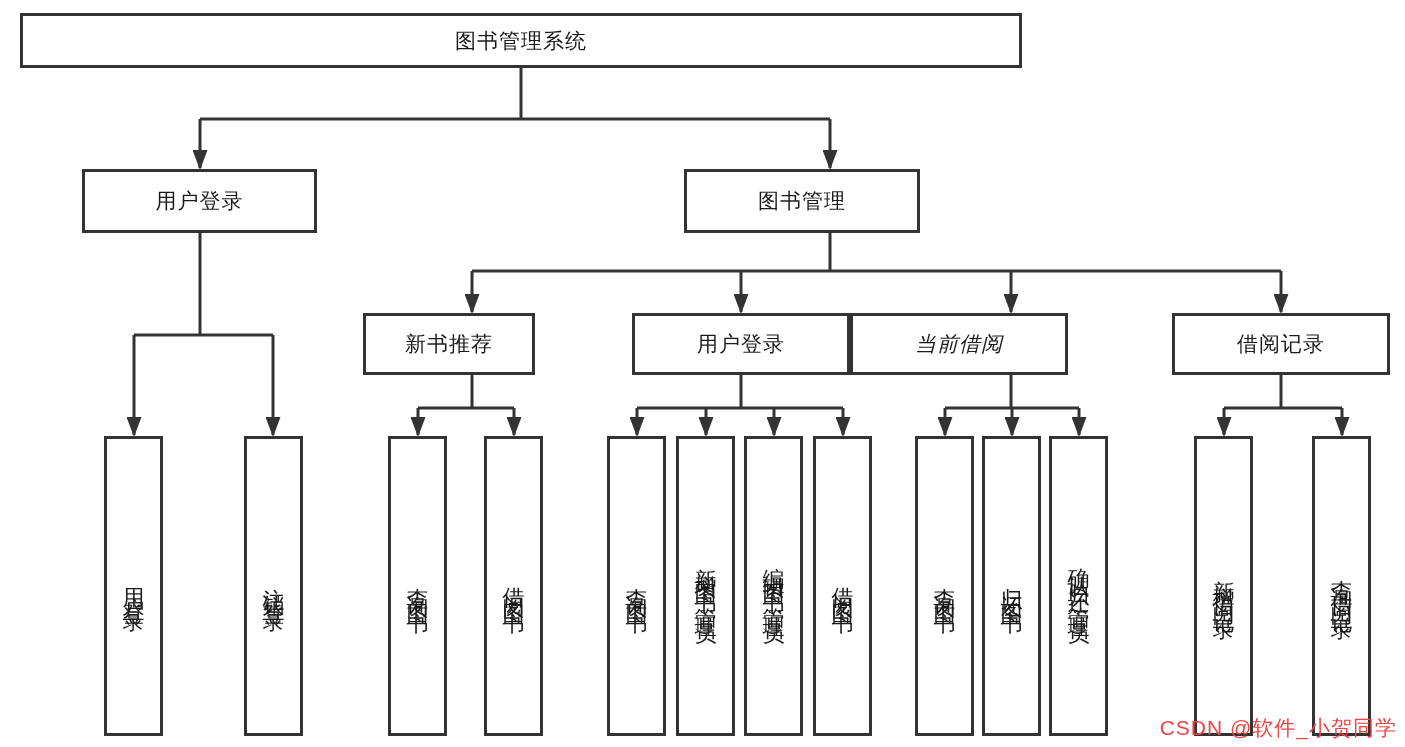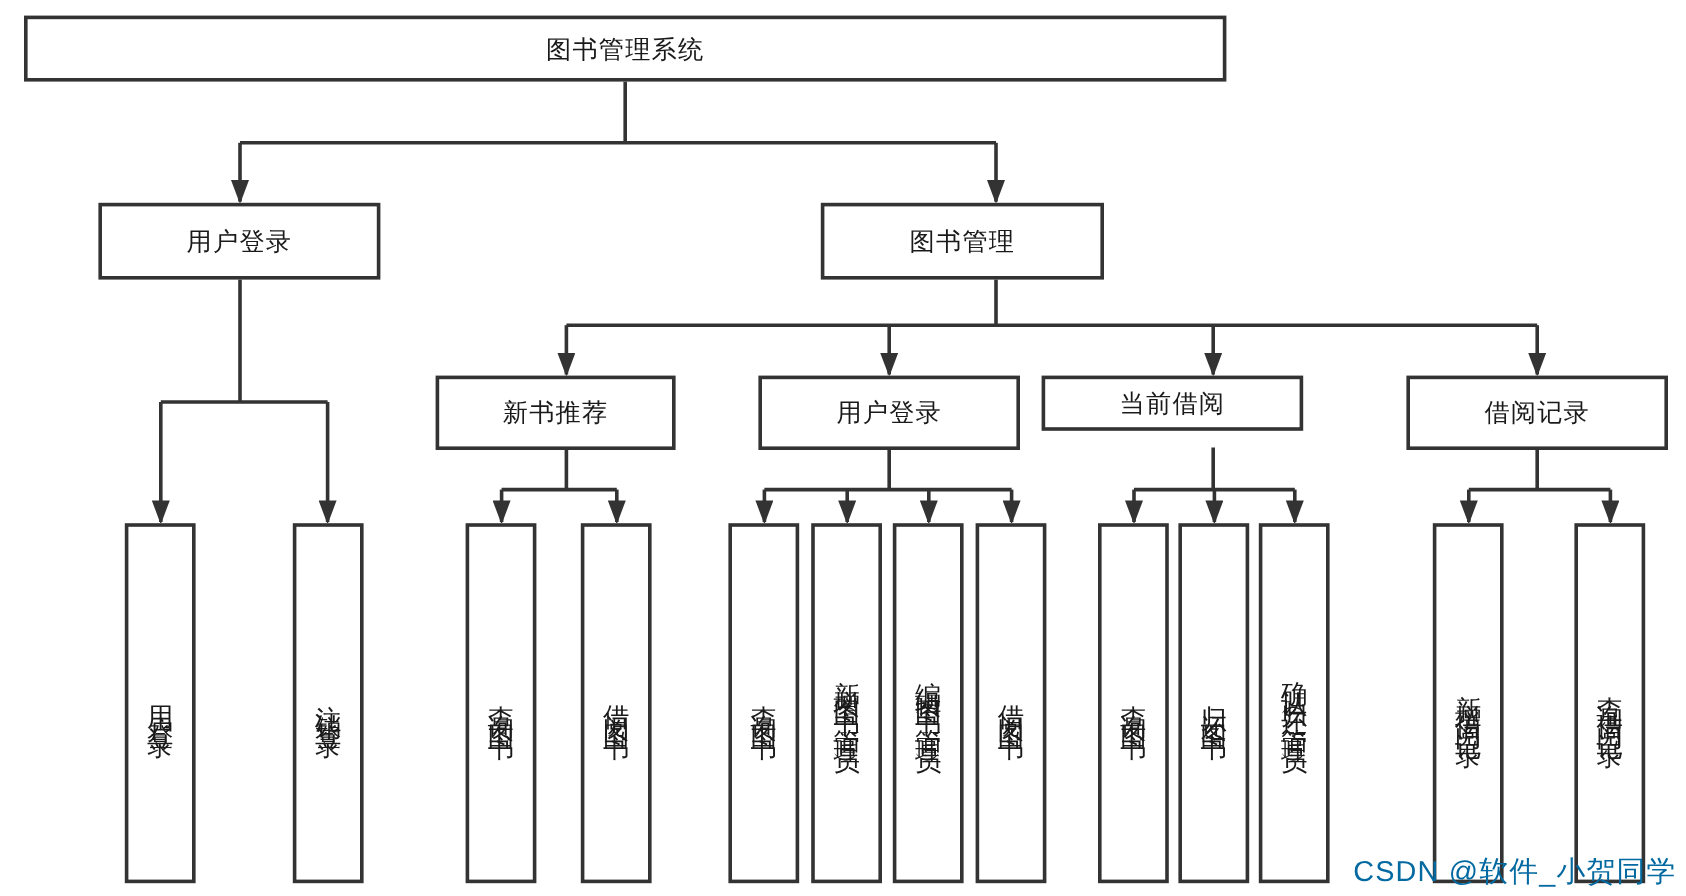--- a/index.html
+++ b/index.html
@@ -38,22 +38,22 @@
     writing-mode:vertical-rl;
     font-size:22px;
     letter-spacing:8px;
     line-height:1;
     white-space:nowrap;
   }
   .watermark{
     position:absolute;
     right:8px;bottom:5px;
     z-index:3;
-    color:#0369a1;
-    font-size:24px;
+    color:#ef4444;
+    font-size:21px;
     letter-spacing:1px;
     text-align:right;
   }
 </style>
 </head>
 <body>
 
 <div class="canvas">
 
   <svg class="lines" width="1405" height="747" viewBox="0 0 1405 747">
@@ -96,23 +96,23 @@
 
     <line x1="1224" y1="408" x2="1224" y2="435" stroke="#333333" stroke-width="3" marker-end="url(#arrow)"></line>
     <line x1="1342" y1="408" x2="1342" y2="435" stroke="#333333" stroke-width="3" marker-end="url(#arrow)"></line>
   </svg>
 
   <div class="node" style="left:20px;top:13px;width:1002px;height:55px;">图书管理系统</div>
 
   <div class="node" style="left:82px;top:169px;width:235px;height:64px;">用户登录</div>
   <div class="node" style="left:684px;top:169px;width:236px;height:64px;">图书管理</div>
 
-  <div class="node" style="left:363px;top:313px;width:200px;height:62px;">新书推荐</div>
+  <div class="node" style="left:363px;top:313px;width:172px;height:62px;">新书推荐</div>
   <div class="node" style="left:632px;top:313px;width:218px;height:62px;">用户登录</div>
-  <div class="node" style="left:868px;top:313px;width:218px;height:46px;">当前借阅</div>
+  <div class="node" style="left:850px;top:313px;width:218px;height:62px;font-style:italic;">当前借阅</div>
   <div class="node" style="left:1172px;top:313px;width:218px;height:62px;">借阅记录</div>
 
   <div class="vnode" style="left:104px;">
     <span>用户登录</span>
   </div>
   <div class="vnode" style="left:244px;">
     <span>注销登录</span>
   </div>
 
   <div class="vnode" style="left:388px;">

